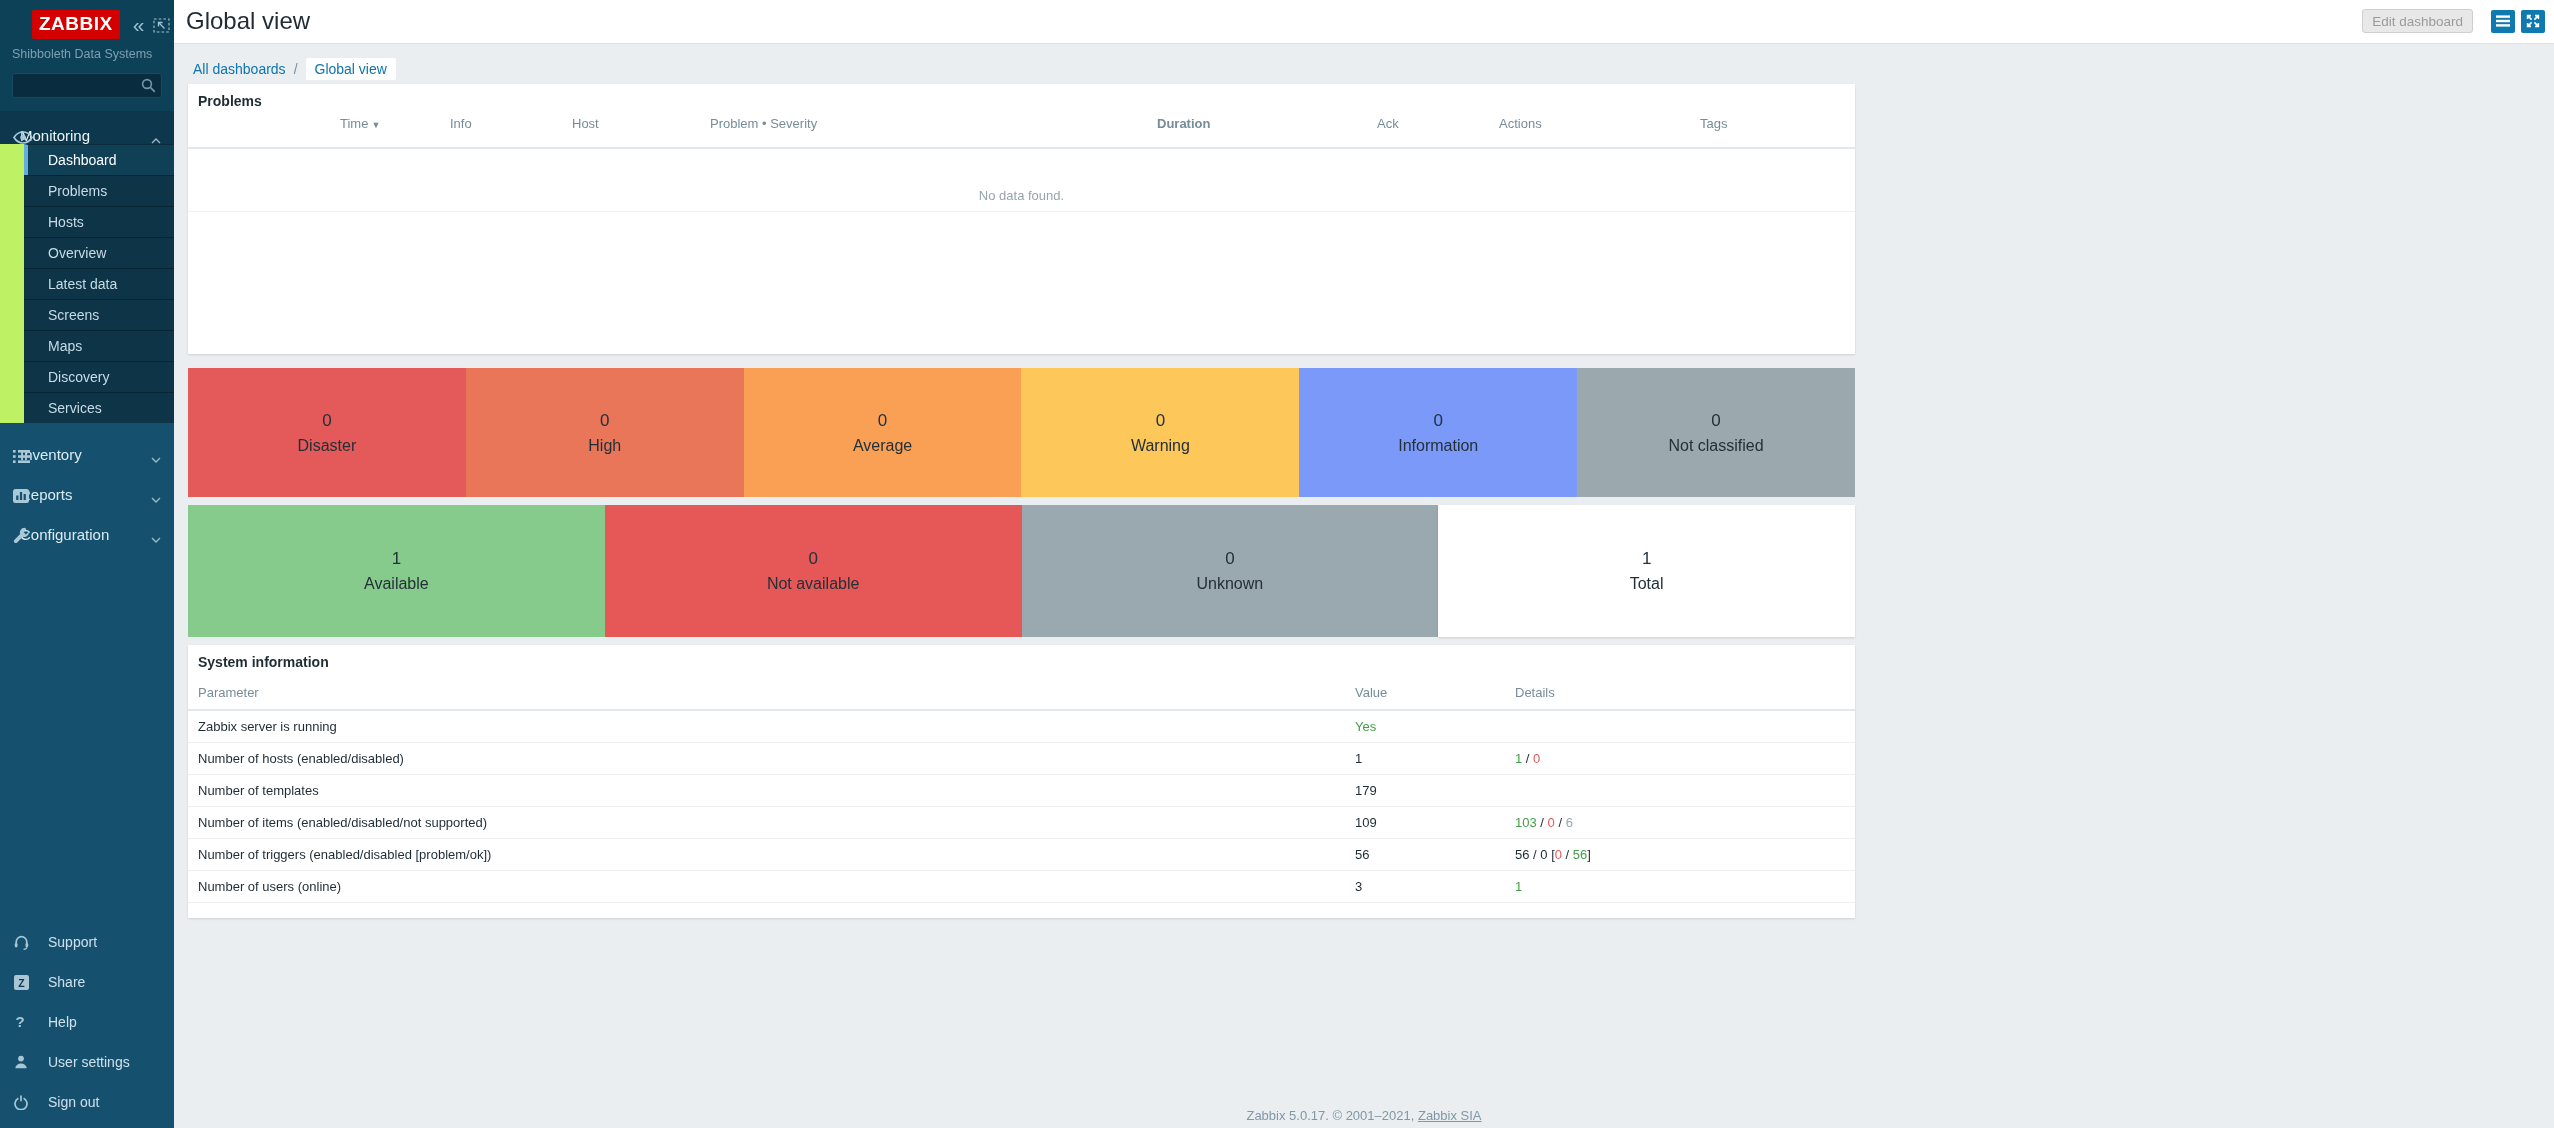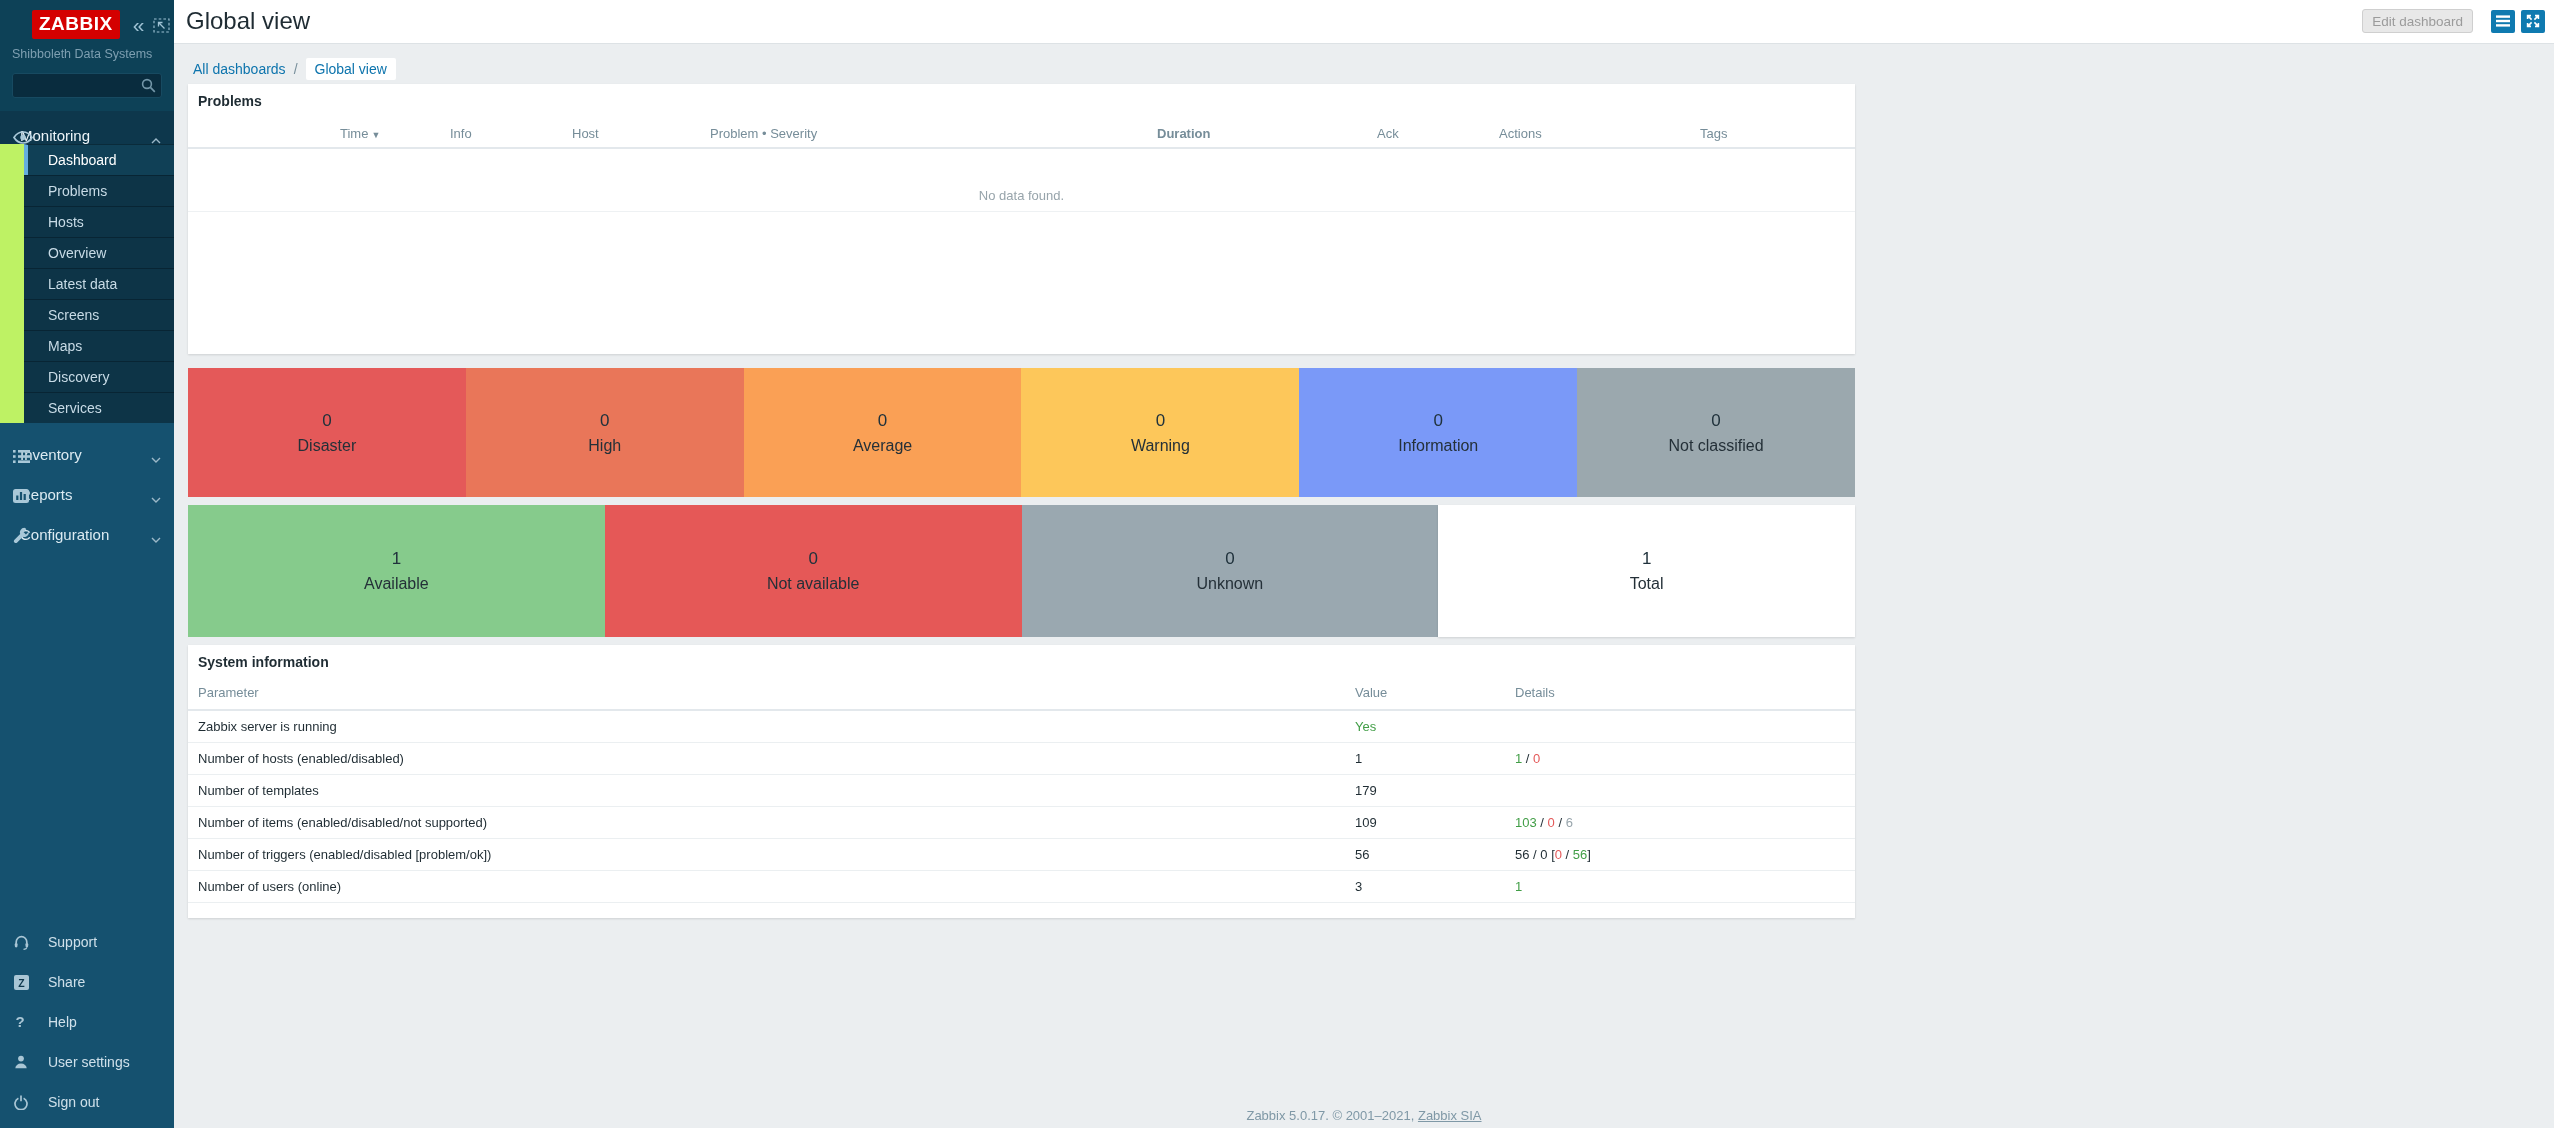--- a/index.html
+++ b/index.html
@@ -45,21 +45,21 @@
   .btn-blue{width:24px;height:23px;background:#0f7ab0;border:none;border-radius:2px;
     display:flex;align-items:center;justify-content:center;padding:0;cursor:pointer;}
   .breadcrumb{position:absolute;top:57px;left:19px;display:flex;align-items:center;font-size:14px;height:24px;}
   .breadcrumb a{color:#0d74ad;text-decoration:none;cursor:pointer;}
   .breadcrumb .sep{margin:0 8px;color:#788f9b;}
   .crumb-pill{background:#fff;color:#0d74ad;padding:3px 9px;border-radius:2px;cursor:pointer;}
   .widget{position:absolute;left:14px;width:1667px;background:#fff;box-shadow:0 1px 2px rgba(0,0,0,.12);box-sizing:border-box;}
   .widget h4{margin:0;padding:9px 10px 0 10px;font-size:14px;font-weight:bold;color:#1f2c33;}
   .problems{top:84px;height:270px;}
   .phead{position:relative;height:32px;margin-top:6px;border-bottom:2px solid #e3e8ec;}
-  .pcol{position:absolute;bottom:6px;font-size:13px;color:#768d99;white-space:nowrap;}
+  .pcol{position:absolute;bottom:16px;font-size:13px;color:#768d99;white-space:nowrap;}
   .sortico{font-size:9px;margin-left:3px;}
   .col-time{left:152px;}.col-info{left:262px;}.col-host{left:384px;}.col-problem{left:522px;}
   .col-duration{left:969px;font-weight:bold;}.col-ack{left:1189px;}.col-actions{left:1311px;}.col-tags{left:1512px;}
   .pempty{height:31px;line-height:31px;text-align:center;color:#97a4ab;font-size:13px;border-bottom:1px solid #eef1f3;margin-top:31px;}
   .tiles{position:absolute;left:14px;width:1667px;display:flex;}
   .severity{top:368px;height:129px;}
   .availability{top:505px;height:132px;}
   .tile{flex:1;display:flex;flex-direction:column;align-items:center;justify-content:center;gap:6px;}
   .tile.white{box-shadow:0 1px 2px rgba(0,0,0,.12);}
   .tile .num{font-size:17px;color:#20323c;}

